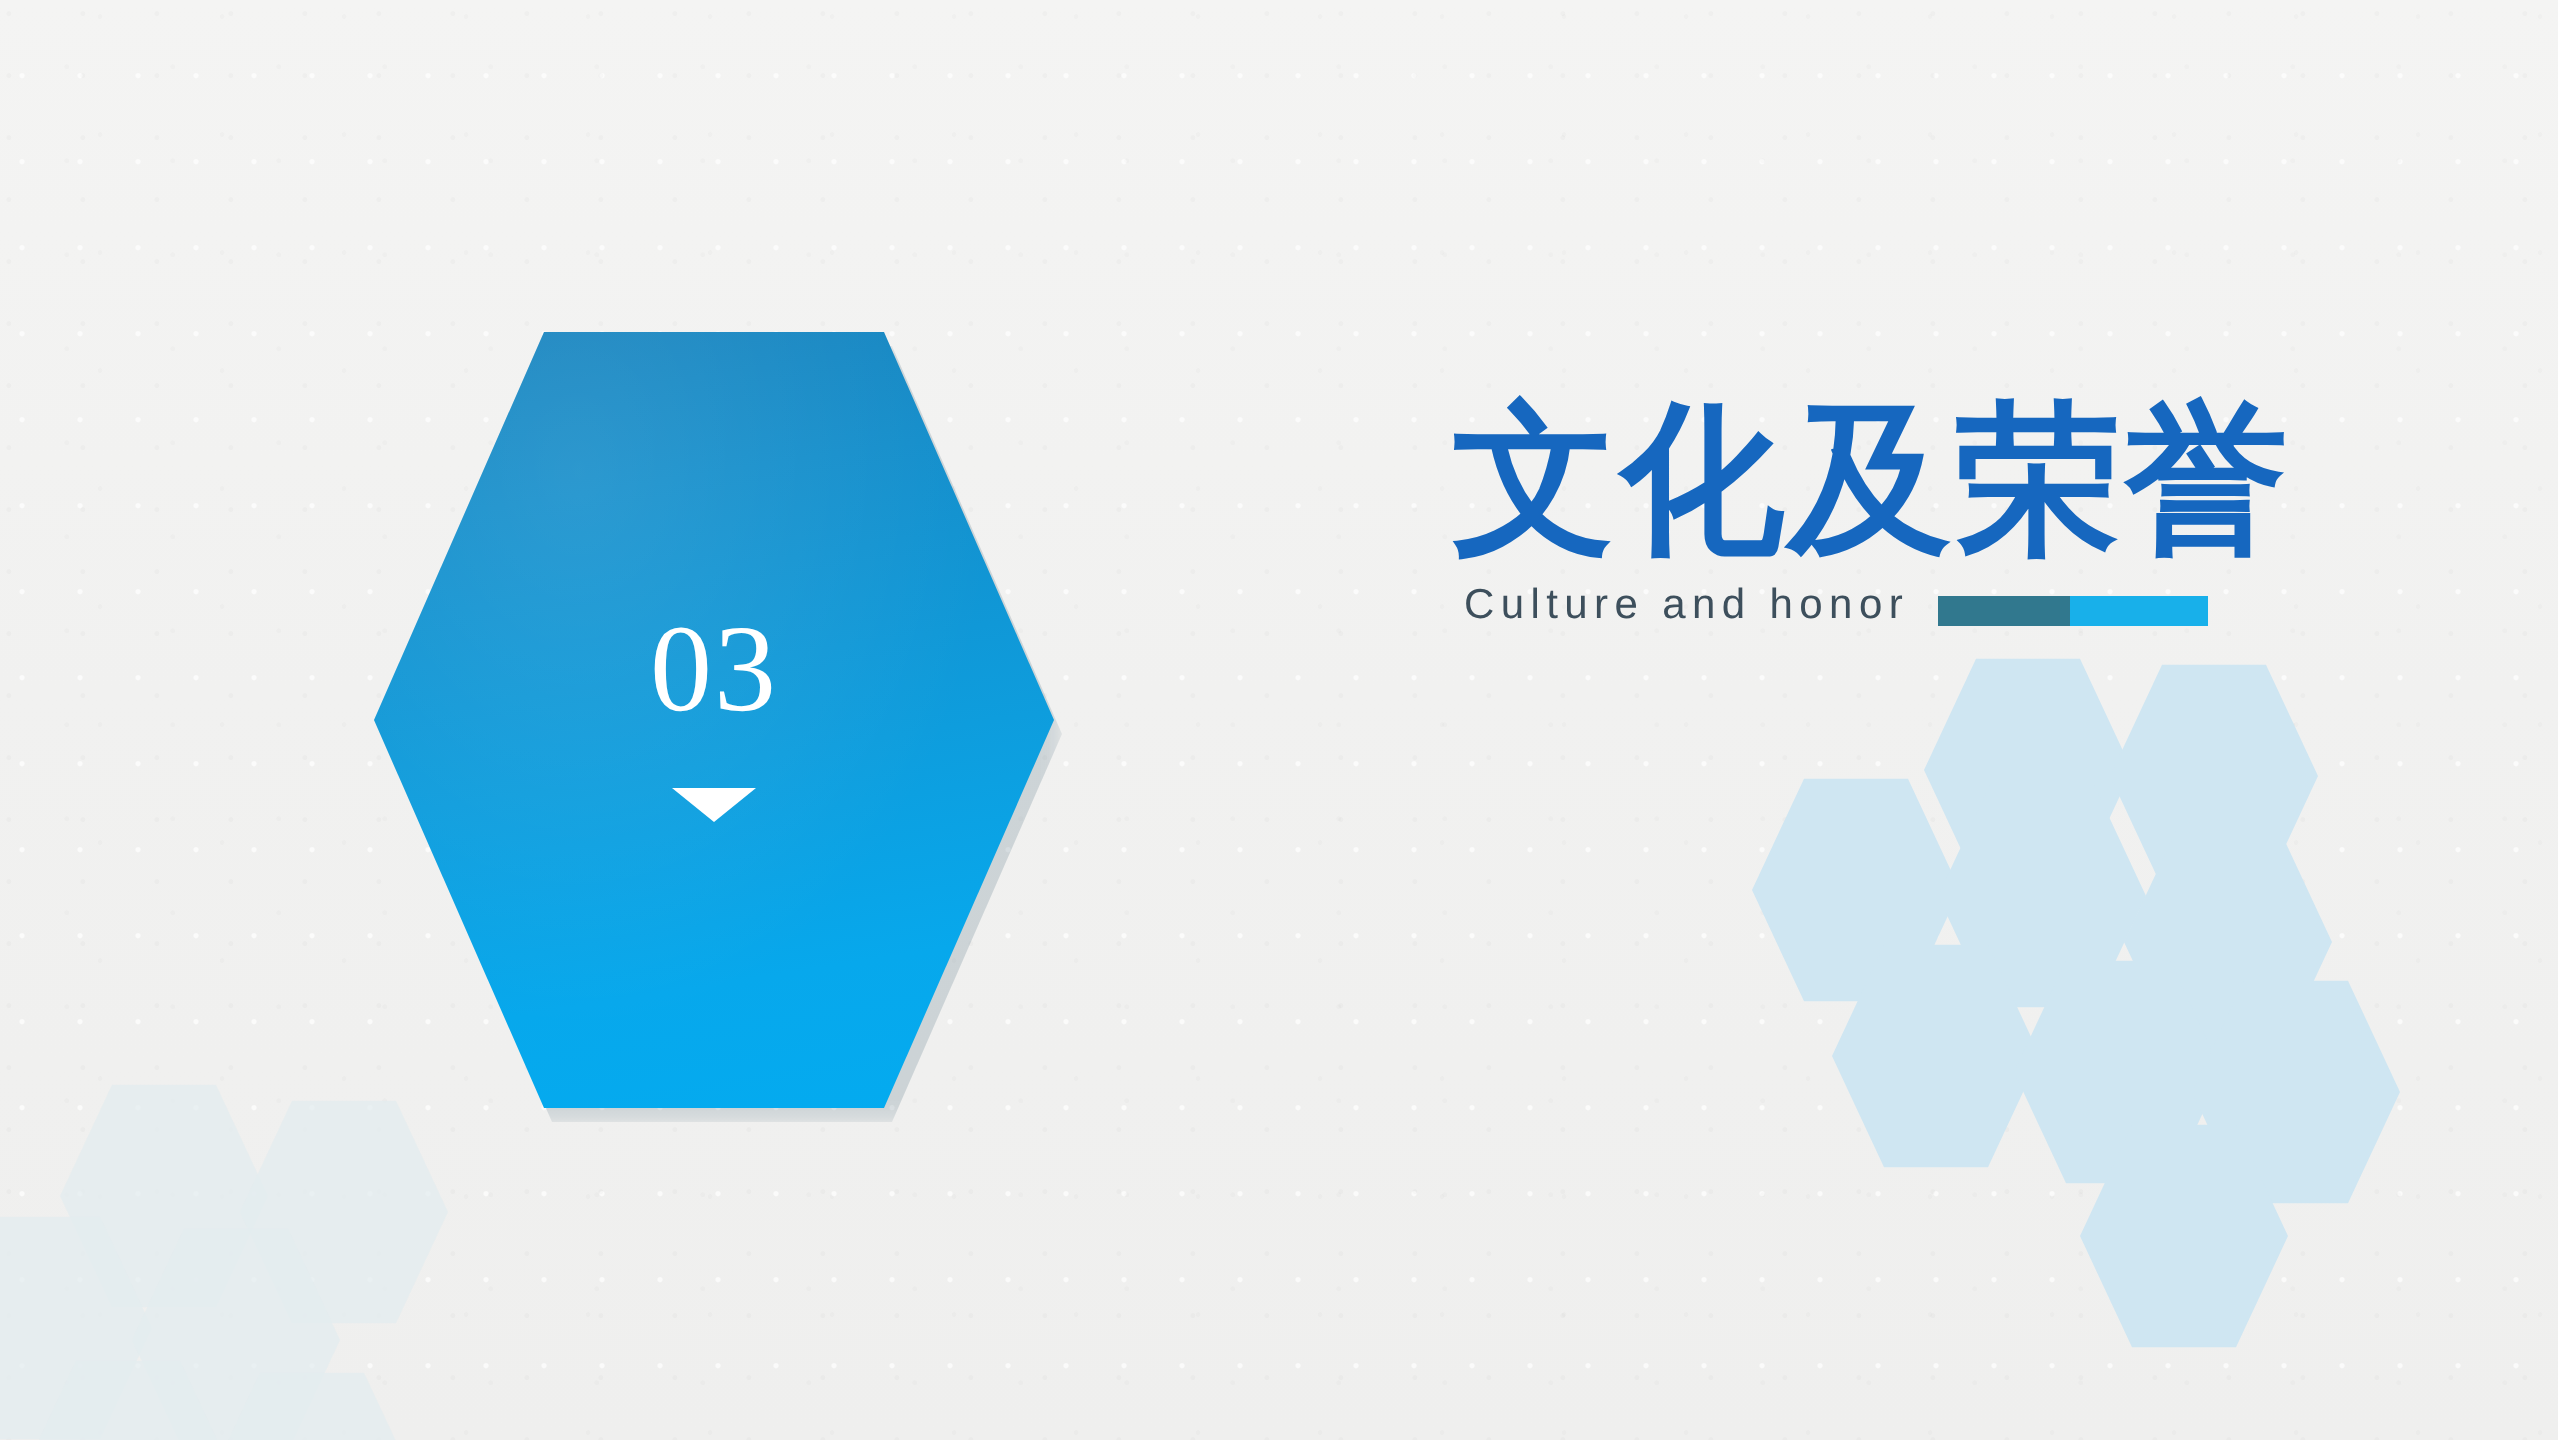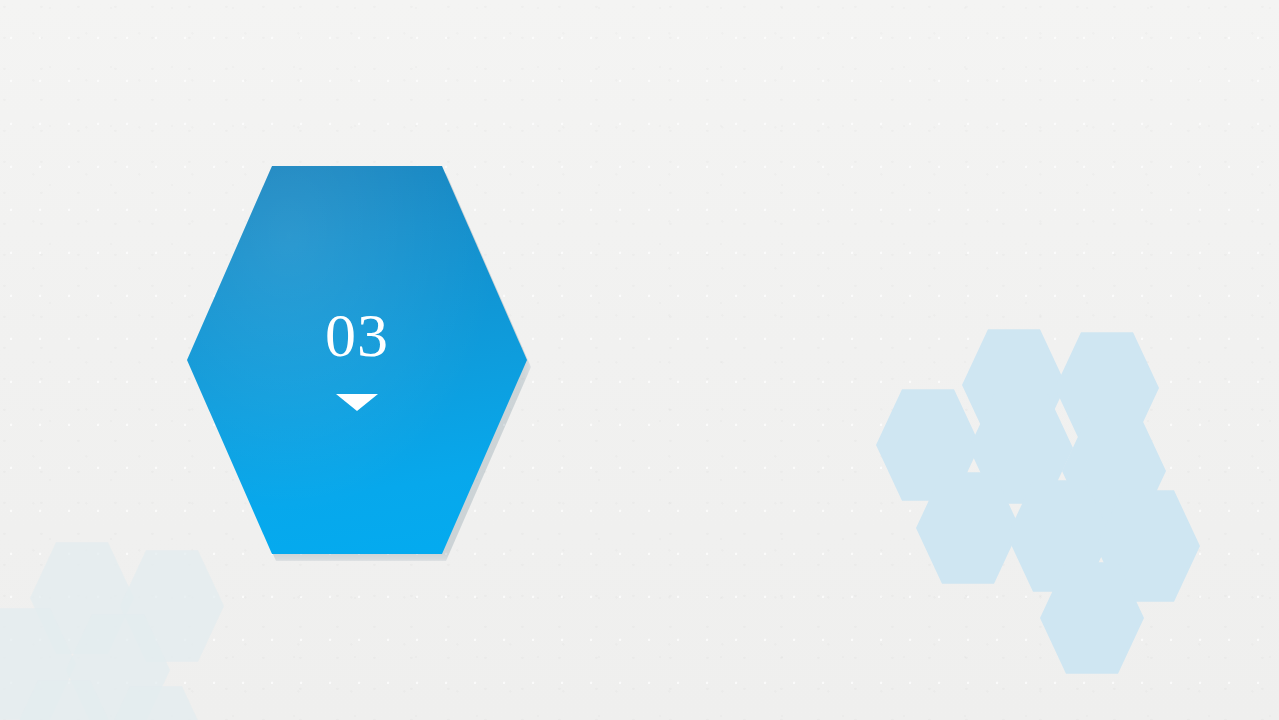--- a/index.html
+++ b/index.html
@@ -197,14 +197,24 @@
   <div class="content-hex-wrap">
     <div class="content-hex-shadow"></div>
     <div class="content-hex">
       <div class="hex-inner">
         <div class="hex-number">03</div>
         <div class="hex-caret"></div>
       </div>
     </div>
   </div>
 
+  <div class="title-block">
+    <div class="main-title">文化及荣誉</div>
+    <div class="sub-row">
+      <div class="sub-title">Culture and honor</div>
+      <div class="accent-bar">
+        <span class="accent-seg-a"></span>
+        <span class="accent-seg-b"></span>
+      </div>
+    </div>
+  </div>
 
 </div>
 
 </body></html>

